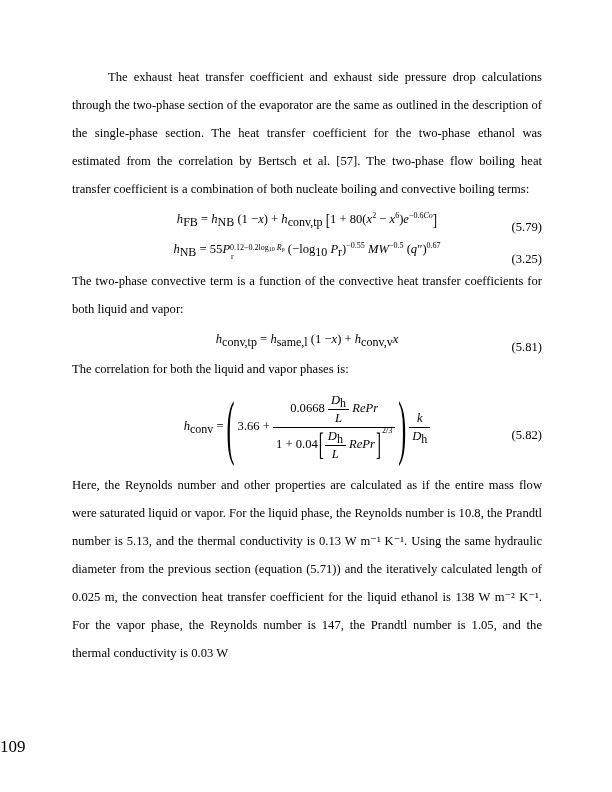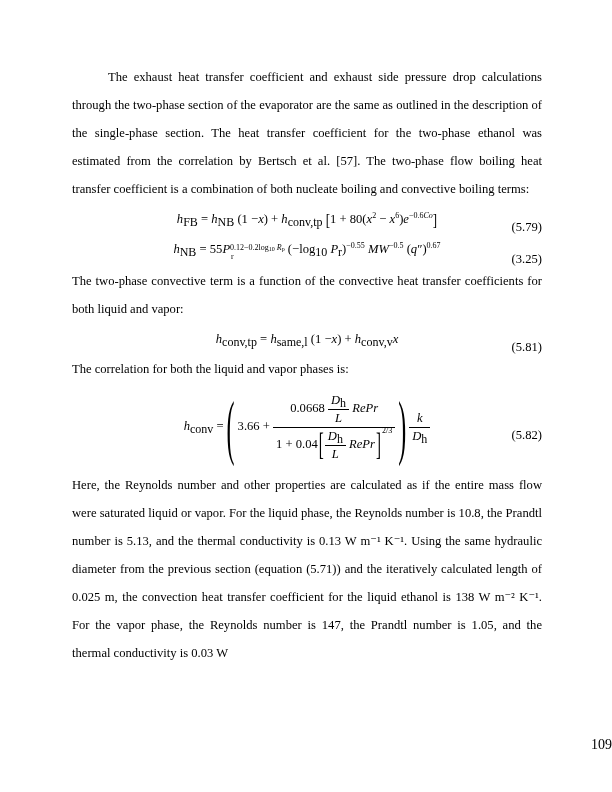--- a/index.html
+++ b/index.html
@@ -76,22 +76,22 @@
     transform: scaleY(1.35); transform-origin: center;
     vertical-align: middle;
   }
   .exp-high { font-size: 8px; vertical-align: 15px; line-height: 0; }
 
   .page-number {
     position: absolute;
     top: 738px;
     left: 0;
     width: 100%;
-    text-align: right;
-    font-size: 14px;
+    text-align: left;
+    font-size: 17px;
     line-height: 1;
   }
 </style>
 </head>
 <body>
 
 <div class="page">
   <div class="content">
 
 

